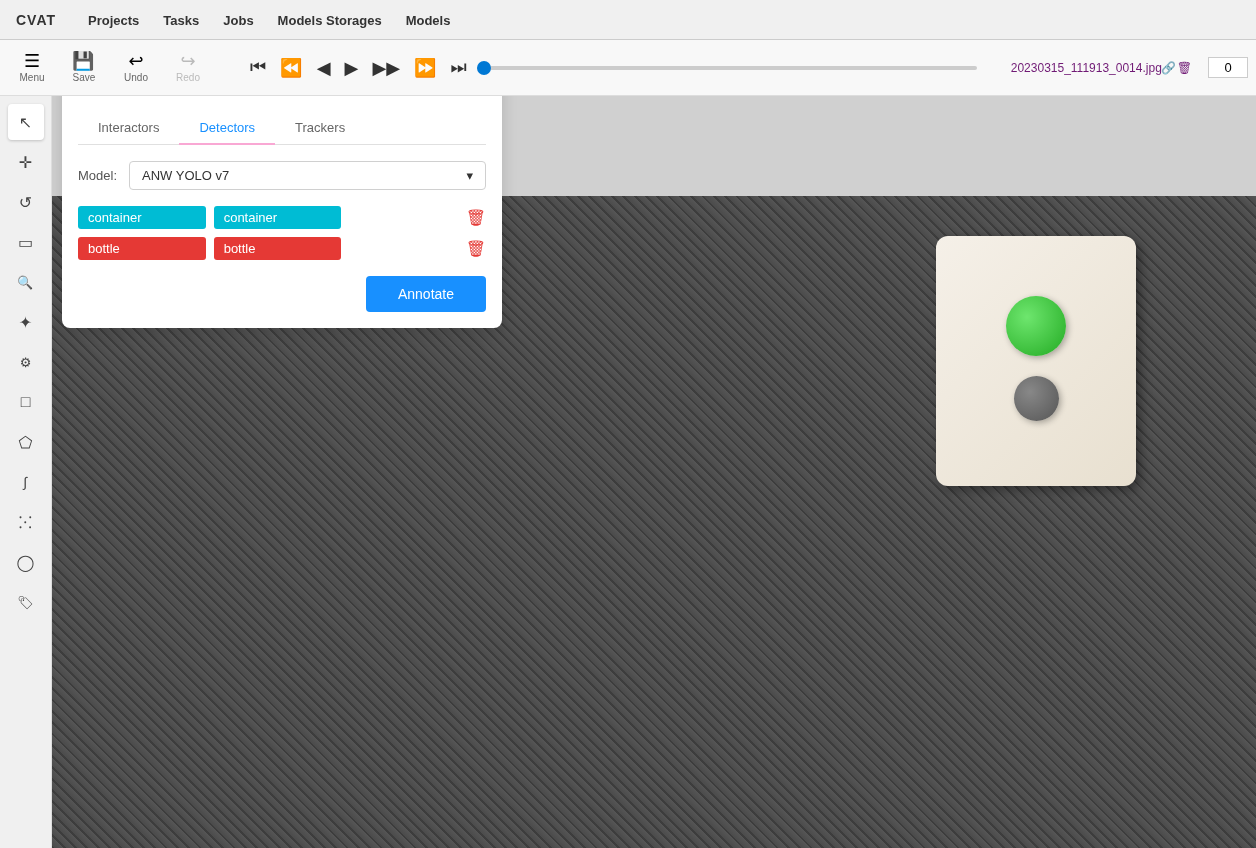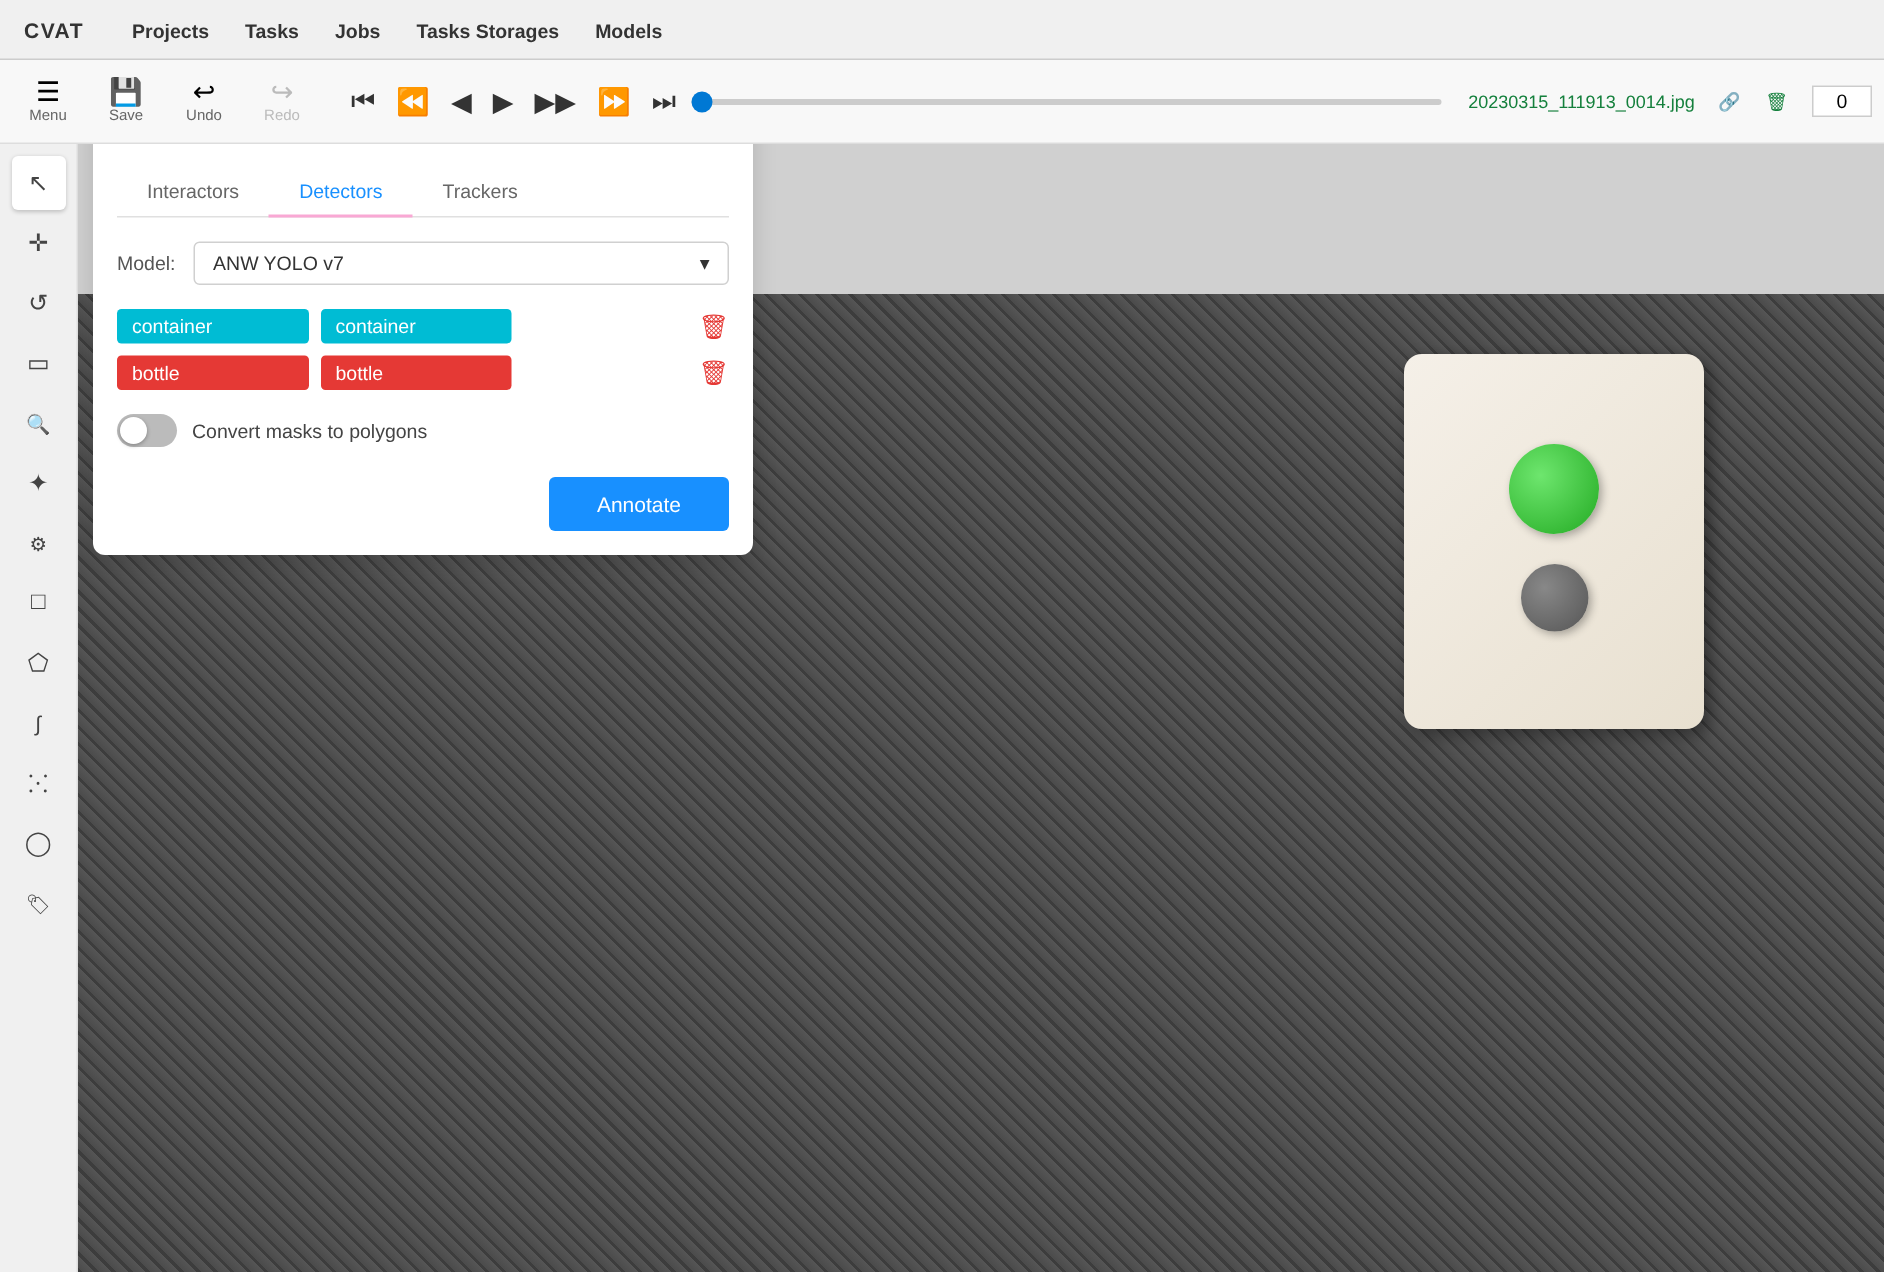--- a/index.html
+++ b/index.html
@@ -89,23 +89,23 @@
       border-radius: 50%;
       position: absolute;
       top: -5px;
       left: 0;
       cursor: pointer;
     }
 
     #filename-area {
       display: flex;
       align-items: center;
-      gap: 16px;
+      gap: 0;
       font-size: 12px;
-      color: #15803d;
+      color: #701a75;
       margin-right: 12px;
     }
     #frame-number {
       border: 1px solid #ccc;
       background: white;
       padding: 2px 8px;
       font-size: 13px;
       min-width: 40px;
       text-align: center;
     }
@@ -340,21 +340,21 @@
     .clearfix::after { content: ''; display: table; clear: both; }
   </style>
 </head>
 <body>
 
 <div id="top-nav">
   <span id="logo">CVAT</span>
   <span class="nav-item">Projects</span>
   <span class="nav-item">Tasks</span>
   <span class="nav-item">Jobs</span>
-  <span class="nav-item">Tasks Storages</span>
+  <span class="nav-item">Models Storages</span>
   <span class="nav-item">Models</span>
 </div>
 
 <div id="toolbar">
   <div class="toolbar-btn">
     <span class="icon">☰</span>
     <span class="label">Menu</span>
   </div>
   <div class="toolbar-btn">
     <span class="icon">💾</span>
@@ -468,26 +468,20 @@
         <span class="label-tag-cyan">container</span>
         <span></span>
         <span class="delete-icon">🗑</span>
 
         <span class="label-tag-red">bottle</span>
         <span class="label-tag-red">bottle</span>
         <span></span>
         <span class="delete-icon">🗑</span>
       </div>
 
-      <div id="masks-row">
-        <div class="toggle-switch">
-          <div class="toggle-knob"></div>
-        </div>
-        <span id="masks-label">Convert masks to polygons</span>
-      </div>
 
       <div class="clearfix">
         <button id="annotate-btn">Annotate</button>
       </div>
     </div>
 
   </div>
 </div>
 
 </body></html>

